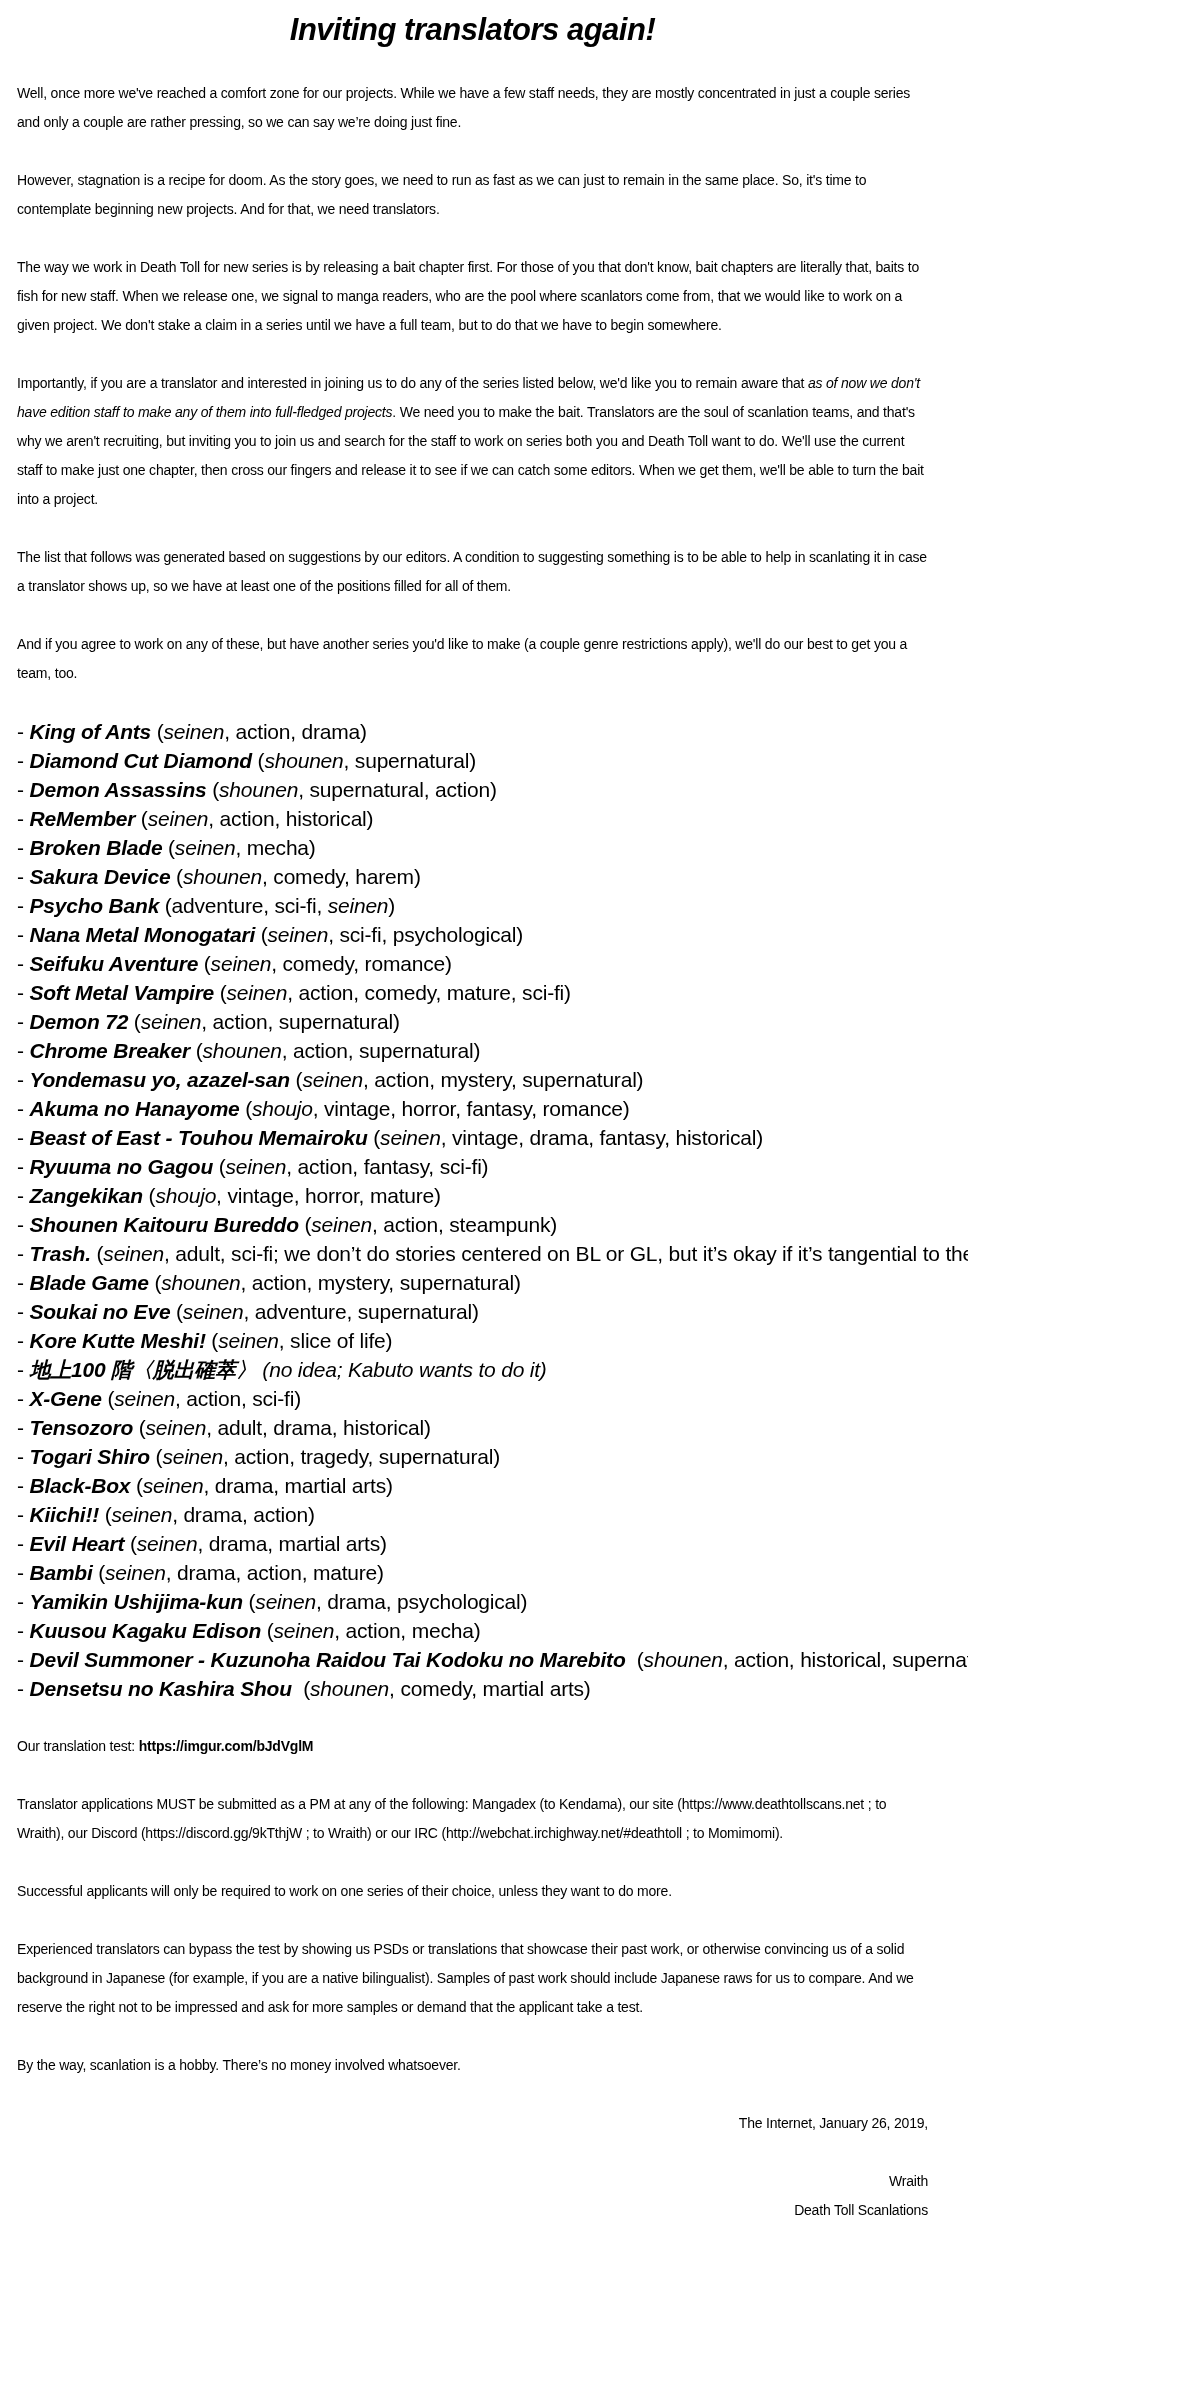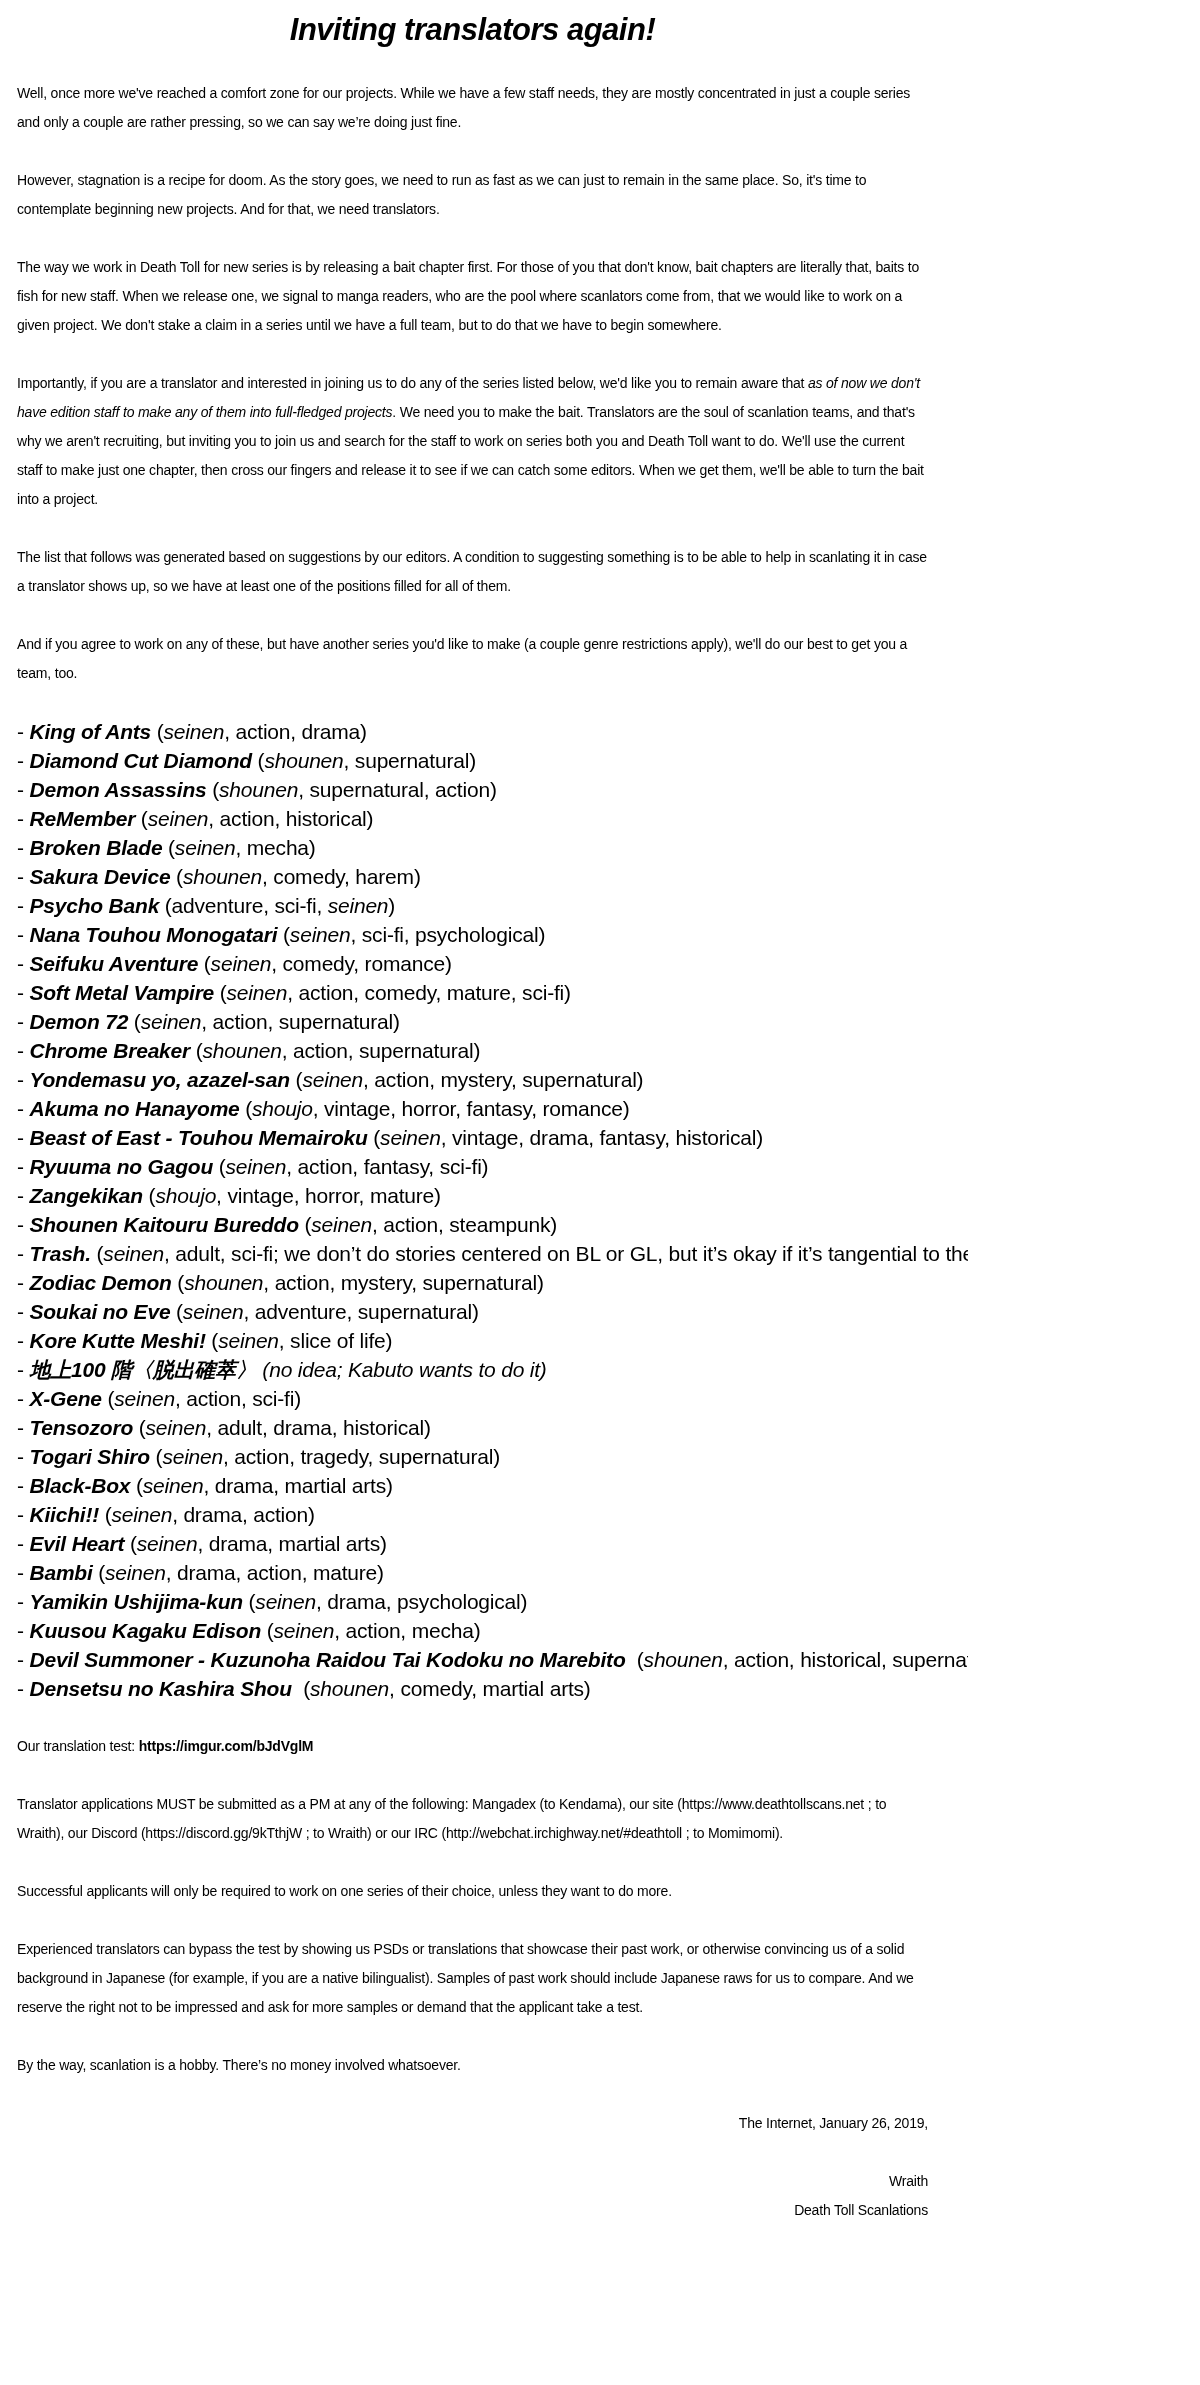--- a/index.html
+++ b/index.html
@@ -56,33 +56,33 @@
       <p class="para">The list that follows was generated based on suggestions by our editors. A condition to suggesting something is to be able to help in scanlating it in case a translator shows up, so we have at least one of the positions filled for all of them.</p>
       <p class="para">And if you agree to work on any of these, but have another series you'd like to make (a couple genre restrictions apply), we'll do our best to get you a team, too.</p>
       <div class="series-list">
         <div class="series-item">- <span class="series-name">King of Ants</span> (<i>seinen</i>, action, drama)</div>
         <div class="series-item">- <span class="series-name">Diamond Cut Diamond</span> (<i>shounen</i>, supernatural)</div>
         <div class="series-item">- <span class="series-name">Demon Assassins</span> (<i>shounen</i>, supernatural, action)</div>
         <div class="series-item">- <span class="series-name">ReMember</span> (<i>seinen</i>, action, historical)</div>
         <div class="series-item">- <span class="series-name">Broken Blade</span> (<i>seinen</i>, mecha)</div>
         <div class="series-item">- <span class="series-name">Sakura Device</span> (<i>shounen</i>, comedy, harem)</div>
         <div class="series-item">- <span class="series-name">Psycho Bank</span> (adventure, sci-fi, <i>seinen</i>)</div>
-        <div class="series-item">- <span class="series-name">Nana Touhou Monogatari</span> (<i>seinen</i>, sci-fi, psychological)</div>
+        <div class="series-item">- <span class="series-name">Nana Metal Monogatari</span> (<i>seinen</i>, sci-fi, psychological)</div>
         <div class="series-item">- <span class="series-name">Seifuku Aventure</span> (<i>seinen</i>, comedy, romance)</div>
         <div class="series-item">- <span class="series-name">Soft Metal Vampire</span> (<i>seinen</i>, action, comedy, mature, sci-fi)</div>
         <div class="series-item">- <span class="series-name">Demon 72</span> (<i>seinen</i>, action, supernatural)</div>
         <div class="series-item">- <span class="series-name">Chrome Breaker</span> (<i>shounen</i>, action, supernatural)</div>
         <div class="series-item">- <span class="series-name">Yondemasu yo, azazel-san</span> (<i>seinen</i>, action, mystery, supernatural)</div>
         <div class="series-item">- <span class="series-name">Akuma no Hanayome</span> (<i>shoujo</i>, vintage, horror, fantasy, romance)</div>
         <div class="series-item">- <span class="series-name">Beast of East - Touhou Memairoku</span> (<i>seinen</i>, vintage, drama, fantasy, historical)</div>
         <div class="series-item">- <span class="series-name">Ryuuma no Gagou</span> (<i>seinen</i>, action, fantasy, sci-fi)</div>
         <div class="series-item">- <span class="series-name">Zangekikan</span> (<i>shoujo</i>, vintage, horror, mature)</div>
         <div class="series-item">- <span class="series-name">Shounen Kaitouru Bureddo</span> (<i>seinen</i>, action, steampunk)</div>
         <div class="series-item">- <span class="series-name">Trash.</span> (<i>seinen</i>, adult, sci-fi; we don’t do stories centered on BL or GL, but it’s okay if it’s tangential to the plot)</div>
-        <div class="series-item">- <span class="series-name">Zodiac Demon</span> (<i>shounen</i>, action, mystery, supernatural)</div>
+        <div class="series-item">- <span class="series-name">Blade Game</span> (<i>shounen</i>, action, mystery, supernatural)</div>
         <div class="series-item">- <span class="series-name">Soukai no Eve</span> (<i>seinen</i>, adventure, supernatural)</div>
         <div class="series-item">- <span class="series-name">Kore Kutte Meshi!</span> (<i>seinen</i>, slice of life)</div>
         <div class="series-item">- <span class="series-name">地上100 階〈脱出確萃〉</span> <i>(no idea; Kabuto wants to do it)</i></div>
         <div class="series-item">- <span class="series-name">X-Gene</span> (<i>seinen</i>, action, sci-fi)</div>
         <div class="series-item">- <span class="series-name">Tensozoro</span> (<i>seinen</i>, adult, drama, historical)</div>
         <div class="series-item">- <span class="series-name">Togari Shiro</span> (<i>seinen</i>, action, tragedy, supernatural)</div>
         <div class="series-item">- <span class="series-name">Black-Box</span> (<i>seinen</i>, drama, martial arts)</div>
         <div class="series-item">- <span class="series-name">Kiichi!!</span> (<i>seinen</i>, drama, action)</div>
         <div class="series-item">- <span class="series-name">Evil Heart</span> (<i>seinen</i>, drama, martial arts)</div>
         <div class="series-item">- <span class="series-name">Bambi</span> (<i>seinen</i>, drama, action, mature)</div>

